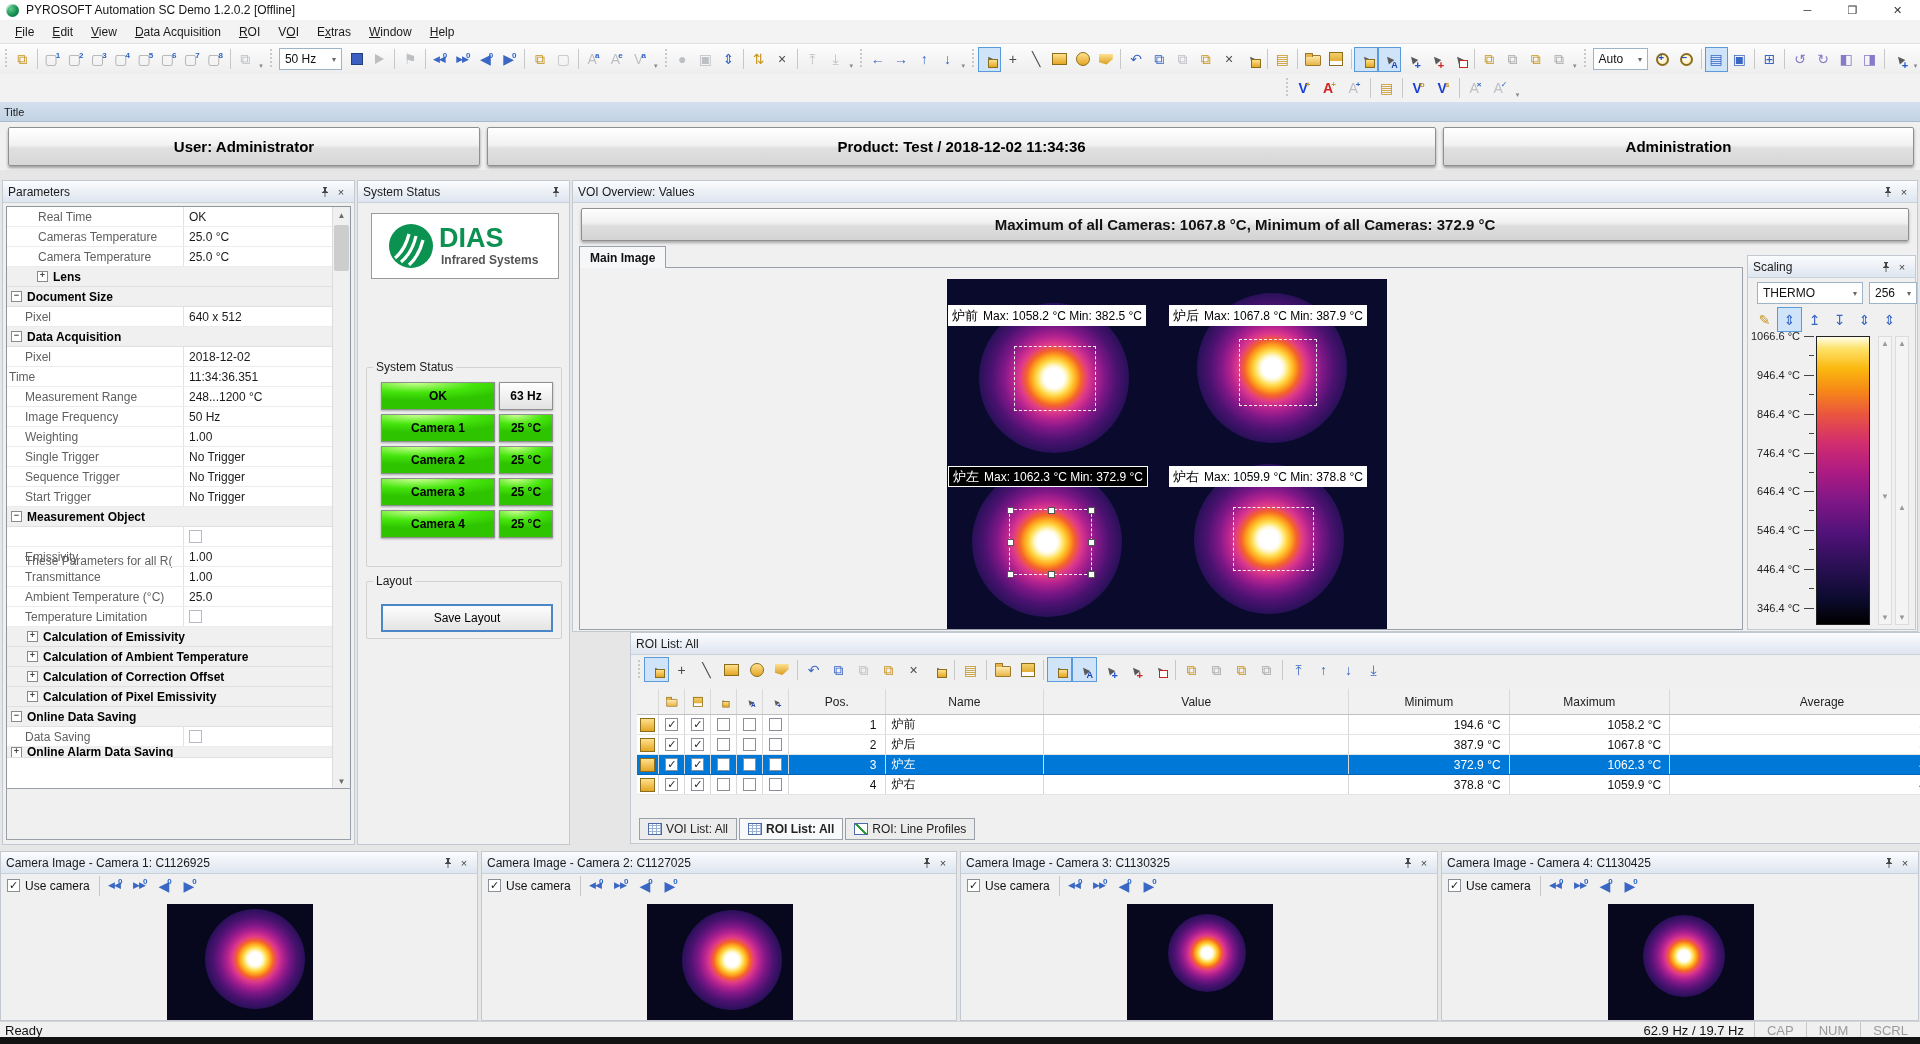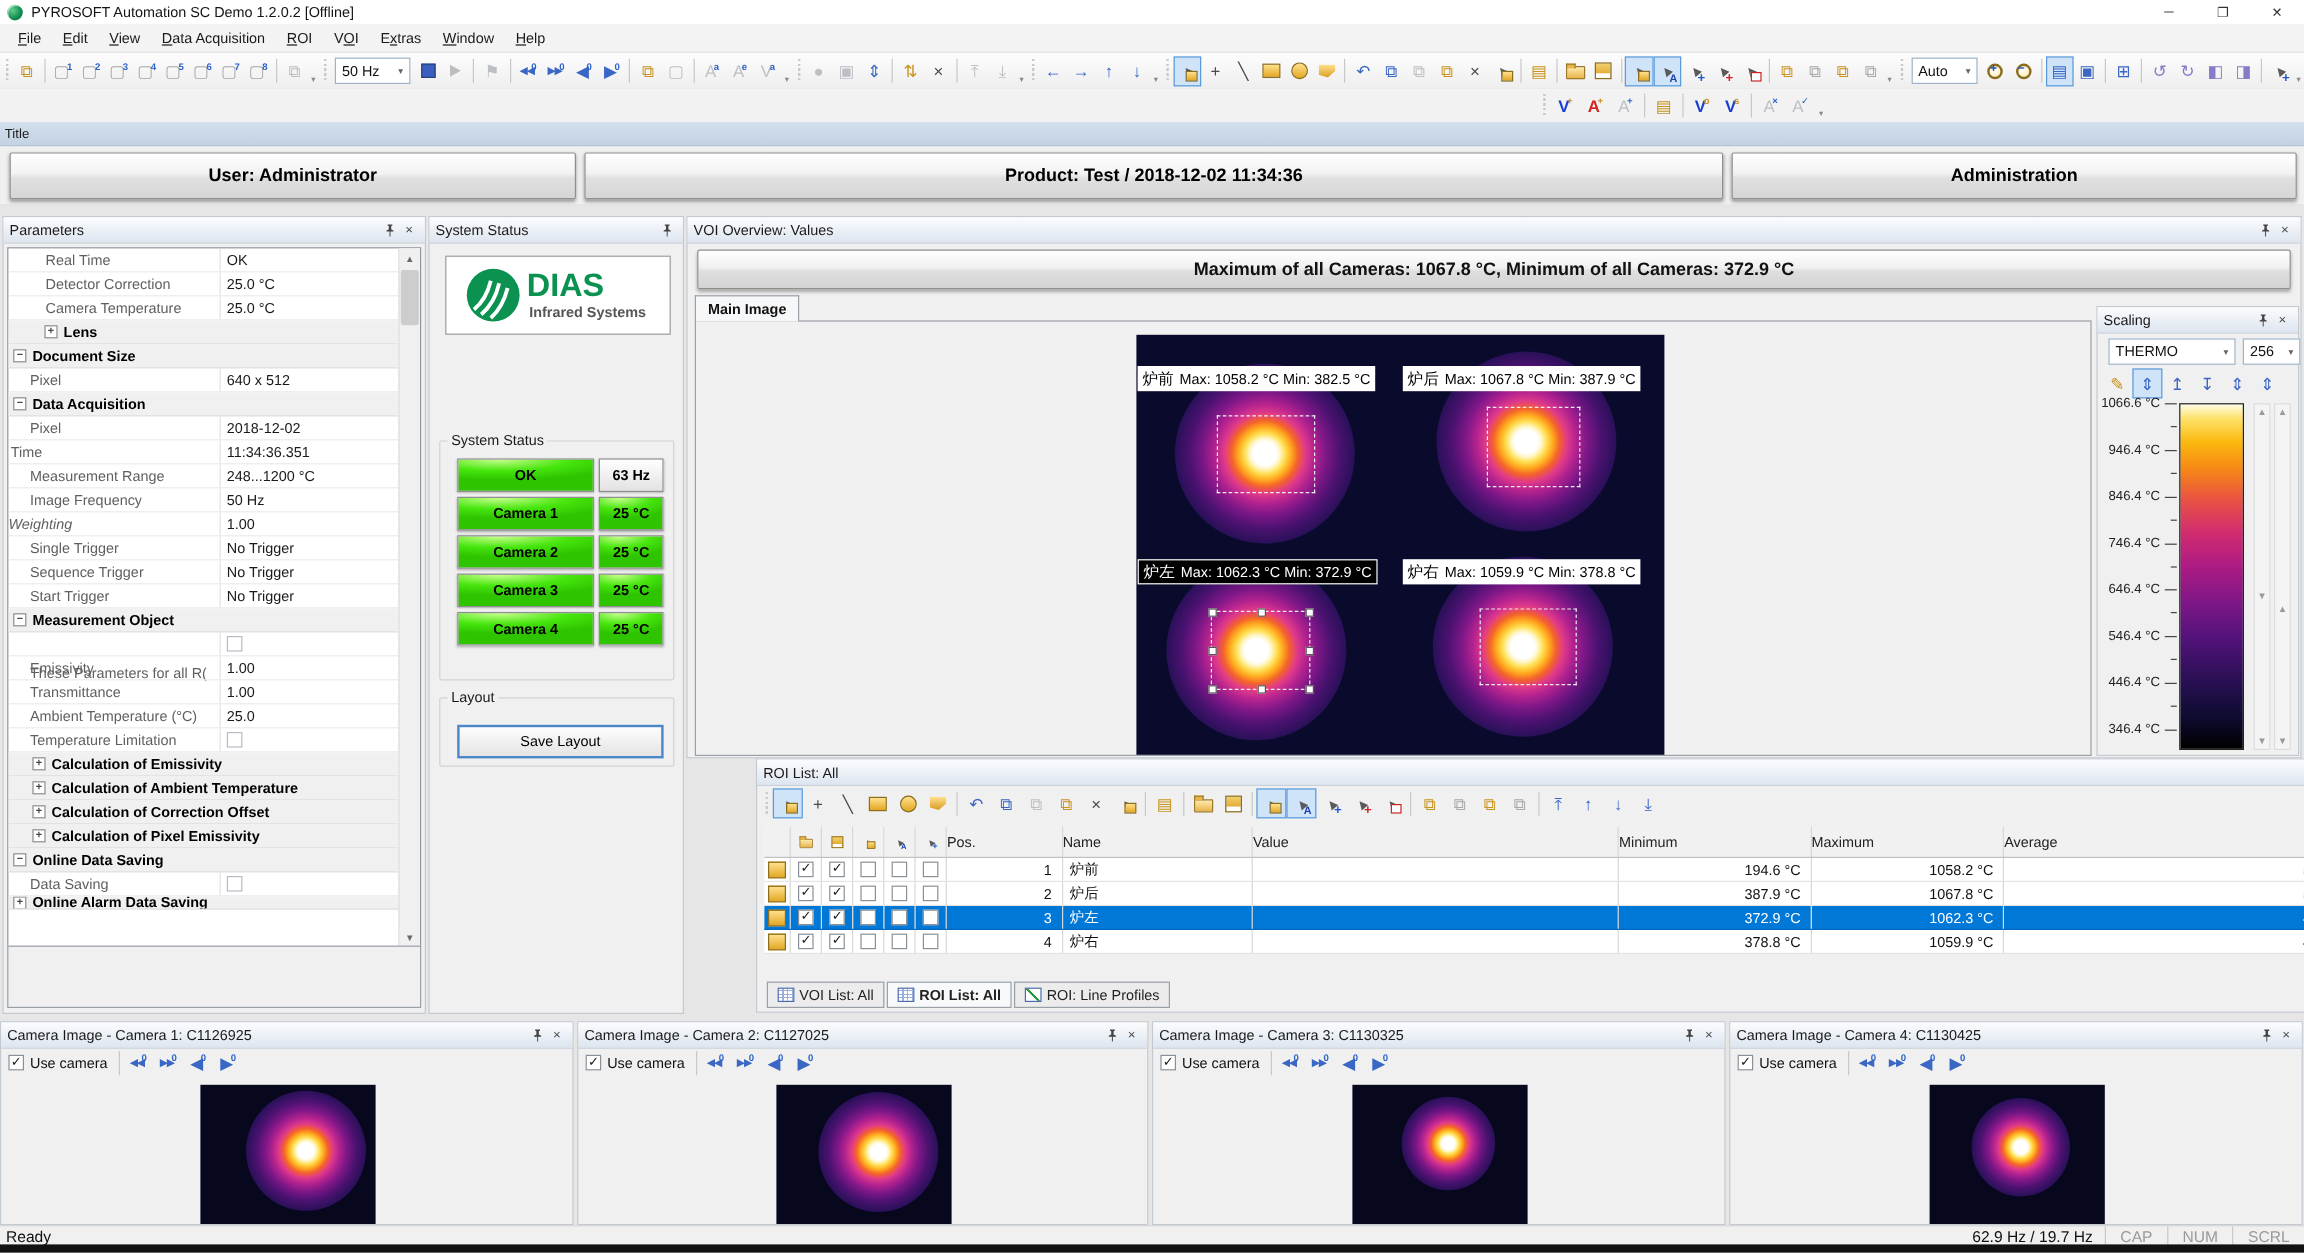--- a/index.html
+++ b/index.html
@@ -144,21 +144,21 @@
   #scale-ruler{position:absolute;left:56px;top:0;width:10px;height:100%;}
   .tickline{position:absolute;right:0;height:1px;background:#444;}
   #scale-bar{position:absolute;left:68px;top:0;width:54px;height:100%;border:1px solid #222;box-sizing:border-box;
        background:linear-gradient(to top,#000000 0%,#0d0b2f 9%,#2a1054 20%,#52127a 32%,#801786 43%,#ad1b83 53%,#d22d6f 63%,#ea5540 73%,#f68617 81%,#fbb80e 89%,#fee26a 96%,#fffde8 100%);}
   .chevcol{position:absolute;top:0;width:14px;height:100%;background:#f4f4f4;border:1px solid #dcdcdc;box-sizing:border-box;}
   .chev{position:absolute;left:0;width:100%;text-align:center;font-size:8px;color:#9a9a9a;}
   
   #roi-toolbar{position:absolute;left:4px;top:24px;display:flex;align-items:center;}
   #roi-table{position:absolute;left:6px;top:56px;border-collapse:collapse;background:#fff;}
   #roi-table td{border-right:1px solid #d8d8d8;border-bottom:1px solid #e4e4e4;height:20px;padding:0;font-size:12px;box-sizing:border-box;}
-  #roi-table tr.hd td{background:#f1f1f1;border-bottom:1px solid #c0c0c0;color:#222;height:21px;}
+  #roi-table tr.hd td{background:#f1f1f1;border-bottom:1px solid #c0c0c0;text-align:center;color:#222;height:21px;}
   #roi-table tr.selrow td{background:#0078d7;color:#fff;border-bottom-color:#0067be;}
   .cellr{text-align:right;padding-right:8px !important;}
   .celll{text-align:left;padding-left:6px !important;}
   .swatch{width:13px;height:12px;margin:0 auto;background:linear-gradient(#ffe08e,#e3a723);border:1px solid #8a6d1d;}
   .miniic{transform:scale(.7);transform-origin:center;}
   #roi-vscroll{position:absolute;right:3px;top:56px;width:14px;height:128px;background:#f4f4f4;border:1px solid #dcdcdc;}
   #dock-tabs{position:absolute;left:8px;bottom:3px;display:flex;}
   .dtab{height:20px;border:1px solid #9aa0a8;border-top:1px solid #9aa0a8;margin-right:2px;padding:0 8px;
         display:flex;align-items:center;background:#ececec;font-size:12px;color:#222;}
   .dtab.active{background:#f8f9fb;font-weight:bold;}
@@ -522,21 +522,21 @@
   </div>
   <div id="params-tree-wrap">
     <div id="params-tree">
         <div class="prow">
           <div class="vline"></div>
           <span class="plab" style="padding-left: 31px;">Real Time</span>
           <div class="pval">OK</div>
         </div>
         <div class="prow">
           <div class="vline"></div>
-          <span class="plab" style="padding-left: 31px;">Detector Correction</span>
+          <span class="plab" style="padding-left: 31px;">Cameras Temperature</span>
           <div class="pval">25.0 °C</div>
         </div>
         <div class="prow">
           <div class="vline"></div>
           <span class="plab" style="padding-left: 31px;">Camera Temperature</span>
           <div class="pval">25.0 °C</div>
         </div>
         <div class="prow pgroup" style="padding-left: 30px;">
           <span class="exp">+</span>
           <span>Lens</span>
@@ -569,21 +569,21 @@
           <span class="plab" style="padding-left: 18px;">Measurement Range</span>
           <div class="pval">248...1200 °C</div>
         </div>
         <div class="prow">
           <div class="vline"></div>
           <span class="plab" style="padding-left: 18px;">Image Frequency</span>
           <div class="pval">50 Hz</div>
         </div>
         <div class="prow">
           <div class="vline"></div>
-          <span class="plab" style=" font-style: italic;">Weighting</span>
+          <span class="plab" style="padding-left: 18px;">Weighting</span>
           <div class="pval">1.00</div>
         </div>
         <div class="prow">
           <div class="vline"></div>
           <span class="plab" style="padding-left: 18px;">Single Trigger</span>
           <div class="pval">No Trigger</div>
         </div>
         <div class="prow">
           <div class="vline"></div>
           <span class="plab" style="padding-left: 18px;">Sequence Trigger</span>

